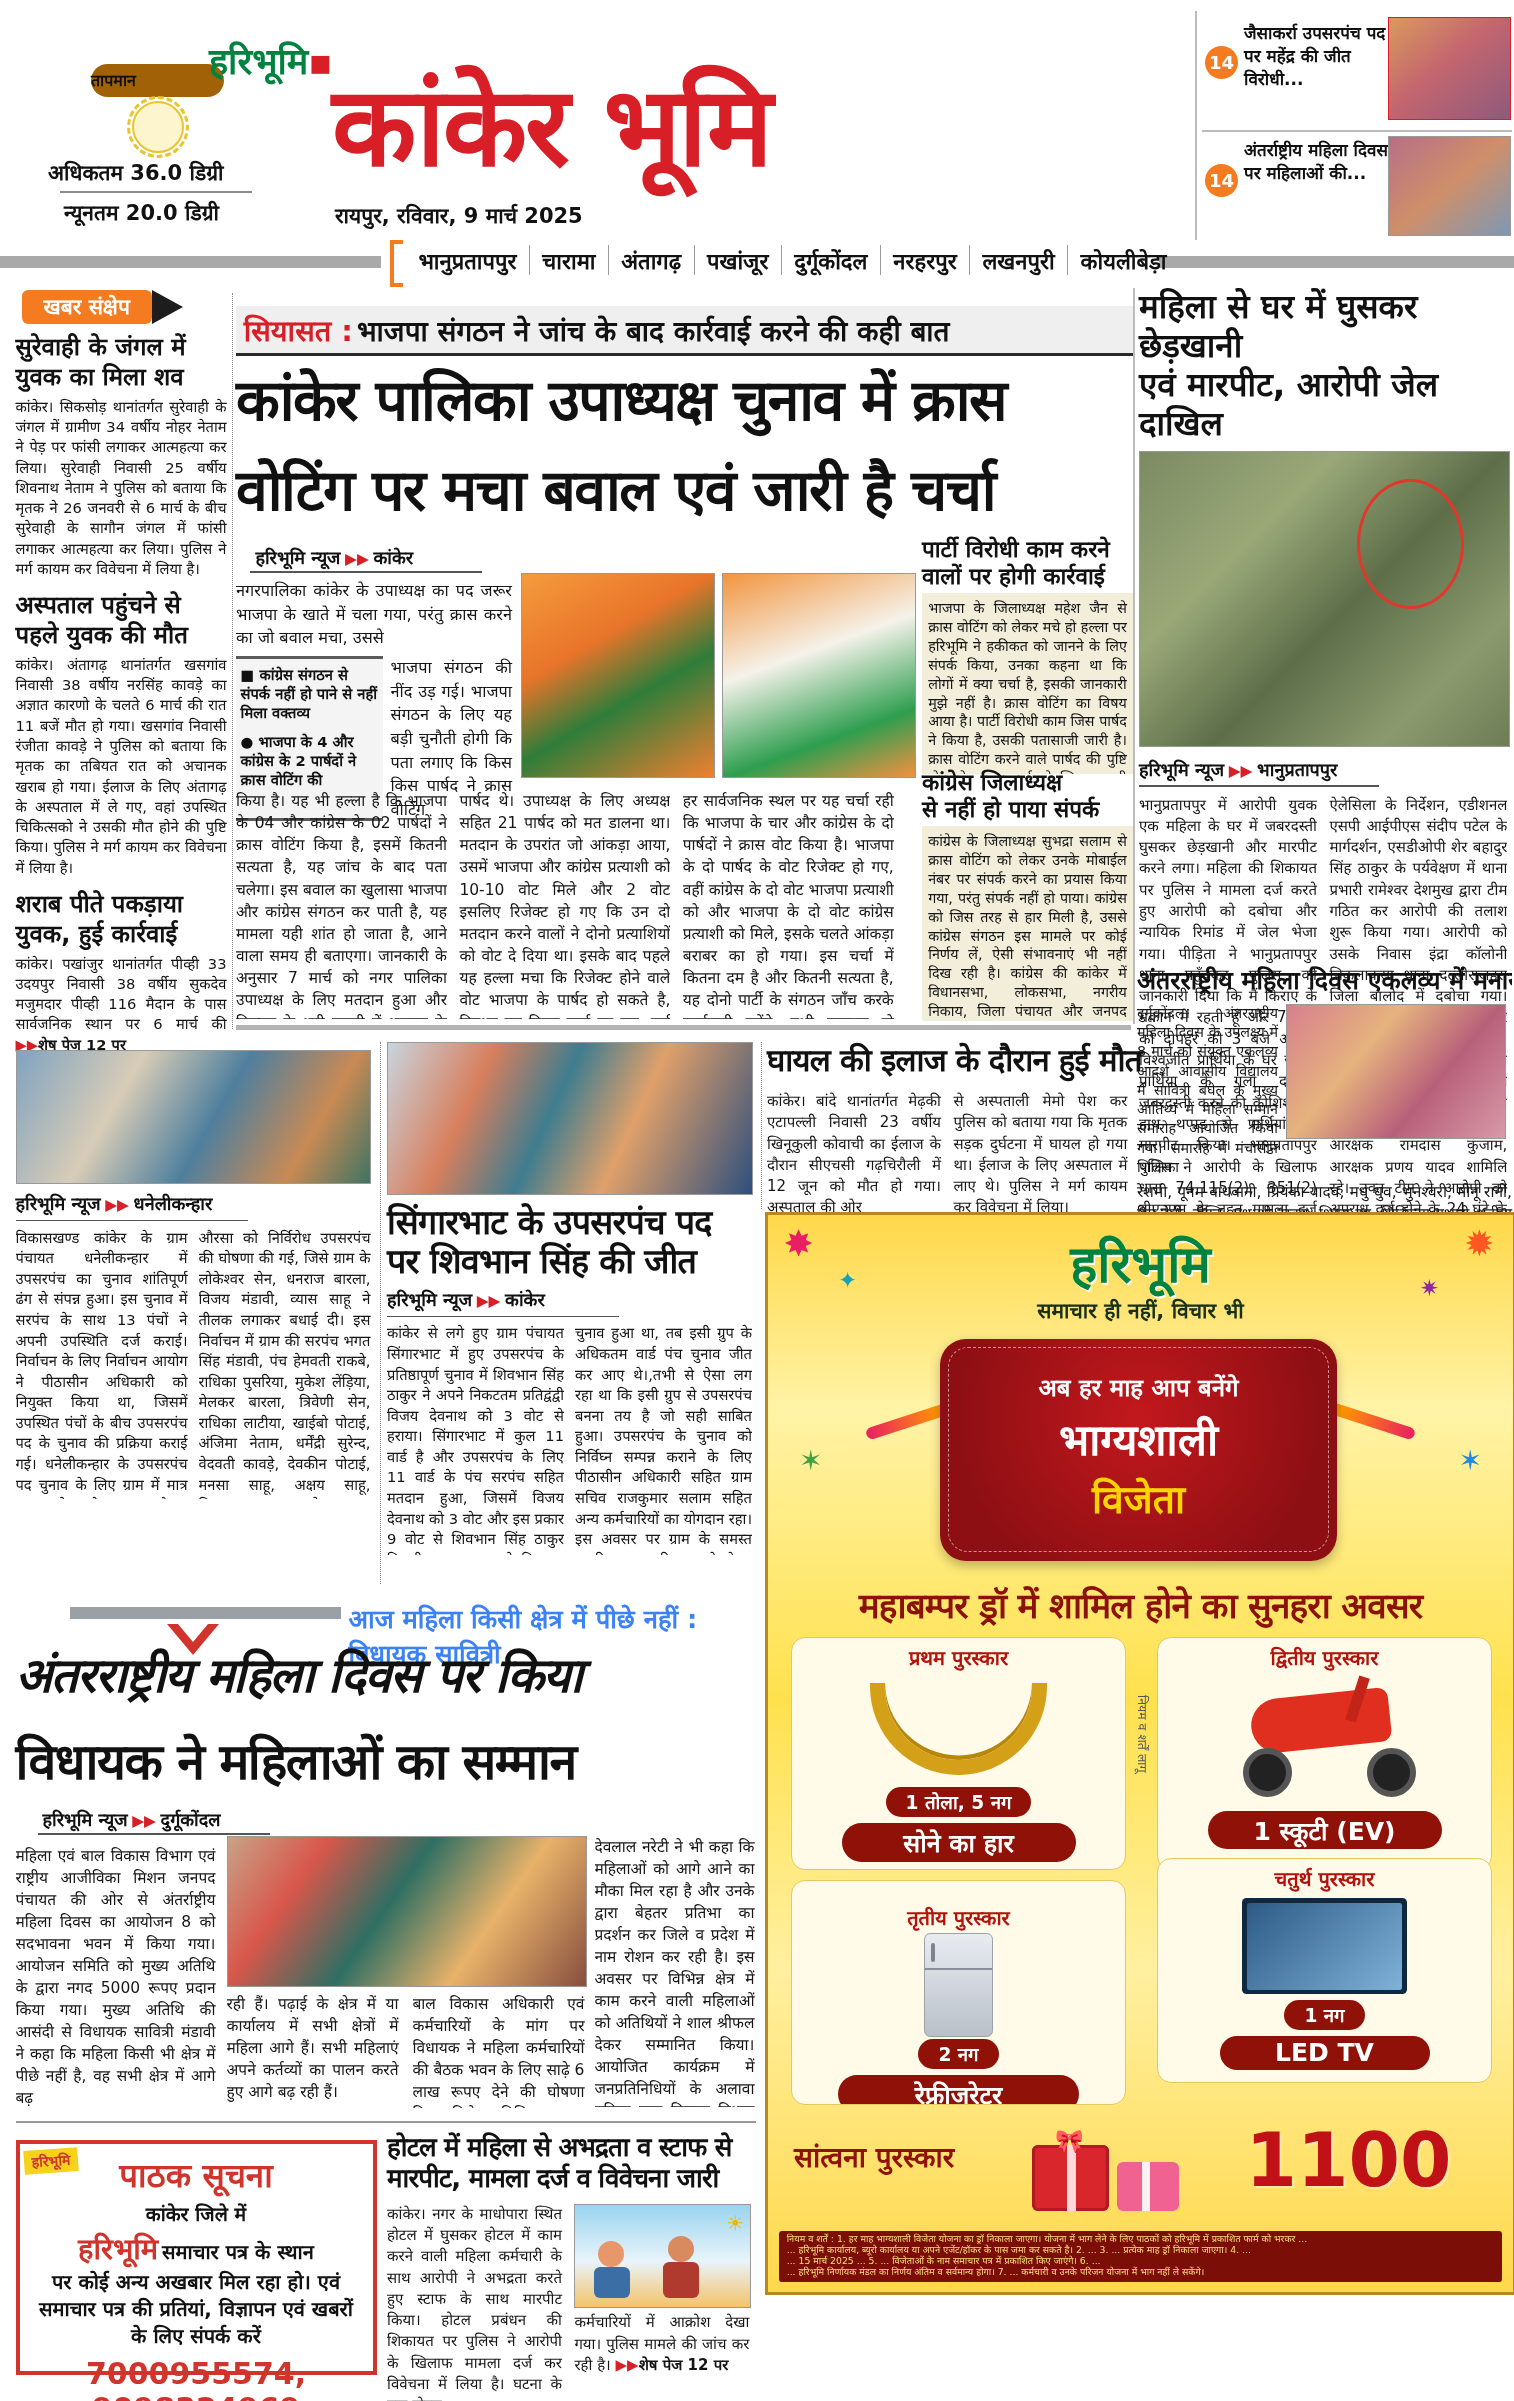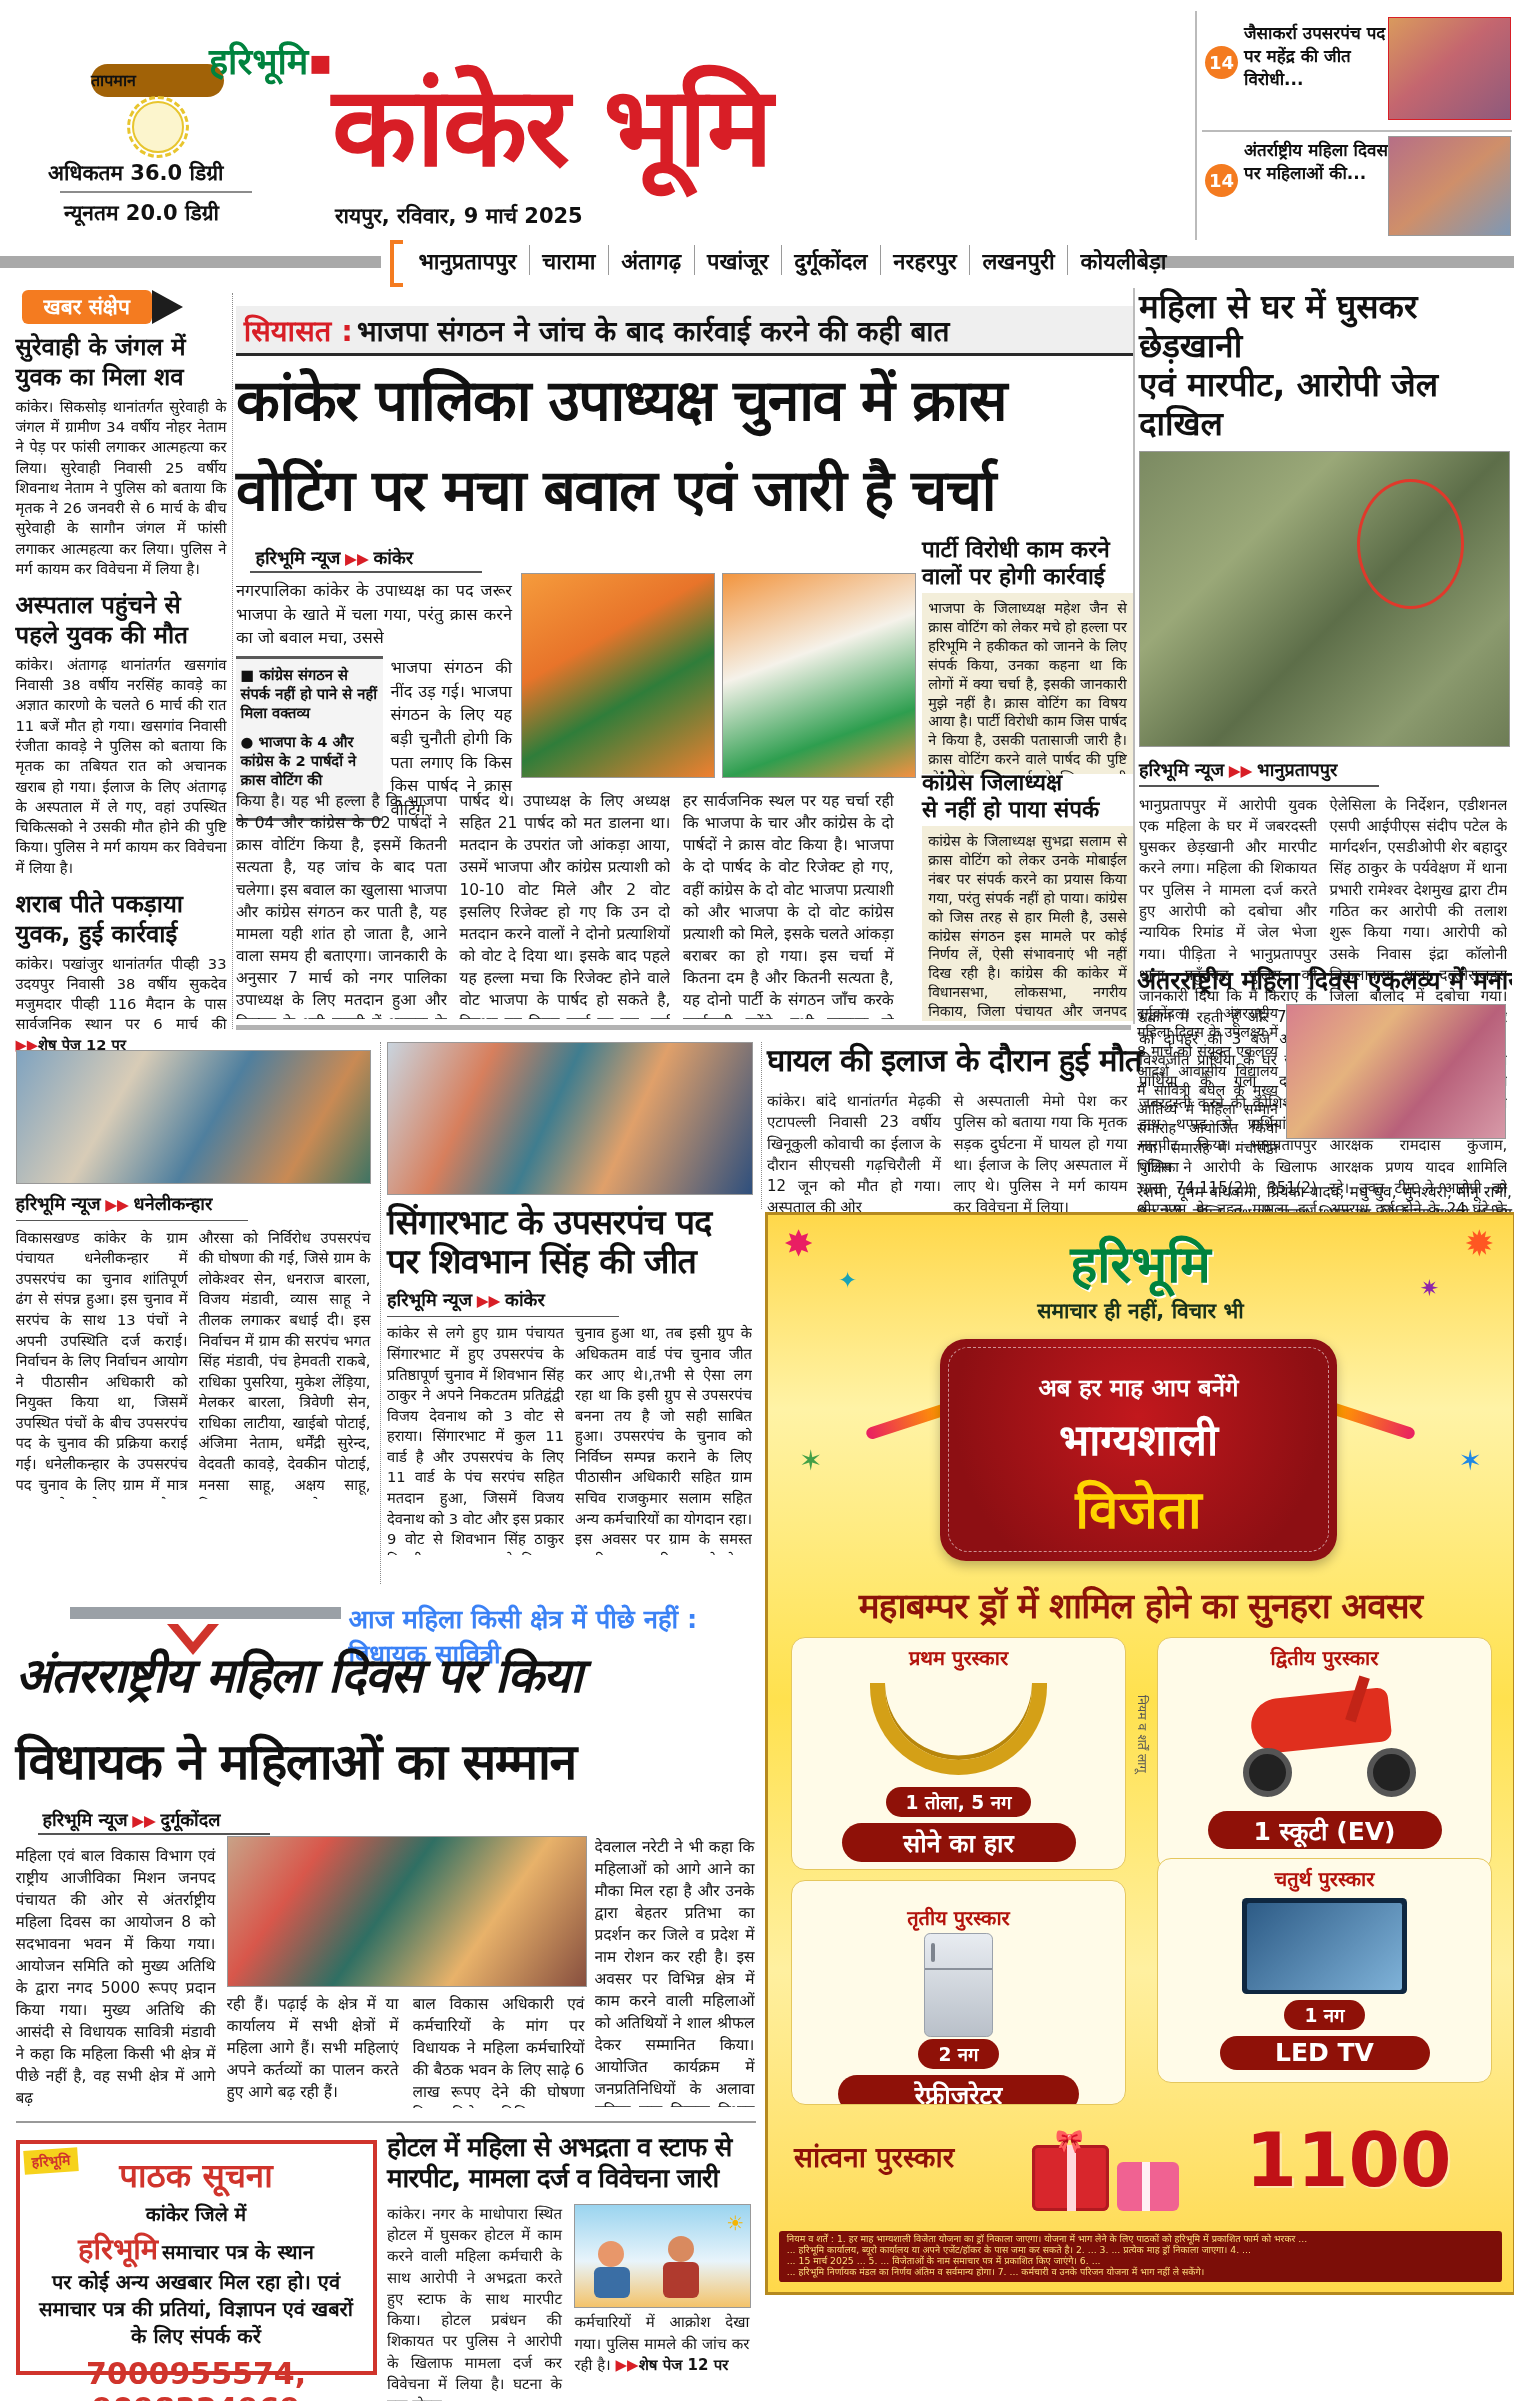--- a/index.html
+++ b/index.html
@@ -189,21 +189,21 @@
       <div class="xb green" style="position:absolute;left:0;top:12.4px;width:100%;text-align:center;font-size:51px;text-shadow:1.5px 1.5px 0 #ffffff;">हरिभूमि</div>
       <div class="b" style="position:absolute;left:0;top:81px;width:100%;text-align:center;font-size:21px;color:#17301a;">समाचार ही नहीं, विचार भी</div>
 
       <div style="position:absolute;left:93px;top:178px;width:232px;height:12.4px;background:linear-gradient(90deg,#e91e63,#ff9800,#43a047,#1e88e5);transform:rotate(-18deg);border-radius:6.2px;"></div>
       <div style="position:absolute;right:93px;top:178px;width:232px;height:12.4px;background:linear-gradient(90deg,#1e88e5,#43a047,#ff9800,#e91e63);transform:rotate(18deg);border-radius:6.2px;"></div>
 
       <div style="position:absolute;left:172px;top:124px;width:397px;height:222px;background:radial-gradient(circle at 50% 35%,#c2181d 0%,#8d0f13 75%);border-radius:26px;box-shadow:0 4.6px 11px rgba(0,0,0,.25);text-align:center;">
         <div style="border:1.5px dashed rgba(255,255,255,.55);border-radius:20px;margin:7.7px;height:203px;">
           <div class="b" style="color:#fff;font-size:24px;margin-top:22px;">अब हर माह आप बनेंगे</div>
           <div class="xb" style="color:#fff;font-size:43px;margin-top:6.2px;">भाग्यशाली</div>
-          <div class="xb" style="color:#ffd400;font-size:53px;margin-top:3.1px;">विजेता</div>
+          <div class="xb" style="color:#ffd400;font-size:39px;margin-top:3.1px;">विजेता</div>
         </div>
       </div>
 
       <div class="xb" style="position:absolute;left:0;top:366px;width:100%;text-align:center;font-size:35px;color:#8c1209;letter-spacing:-0.8px;">महाबम्पर ड्रॉ में शामिल होने का सुनहरा अवसर</div>
 
       <div class="card" style="left:23px;top:422px;width:333px;height:231px;">
         <div class="xb" style="font-size:20px;color:#b3130c;margin-top:6.2px;">प्रथम पुरस्कार</div>
         <div style="height:116px;display:flex;align-items:center;justify-content:center;">
           <div style="width:147px;height:77px;border:15.5px solid #d4a017;border-top:none;border-radius:0 0 93px 93px;box-shadow:inset 0 -4.6px 0 #b8860b;"></div>
         </div>

